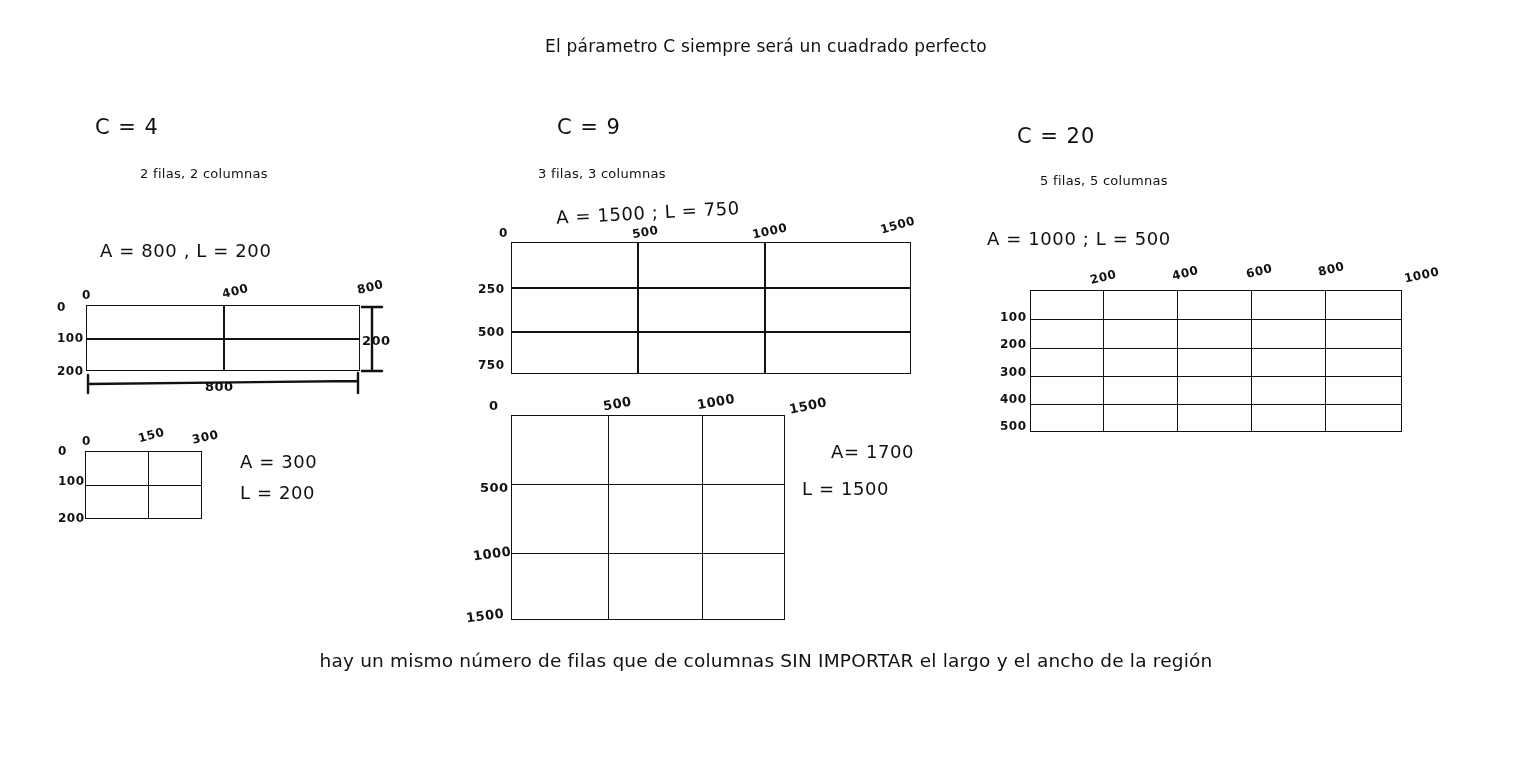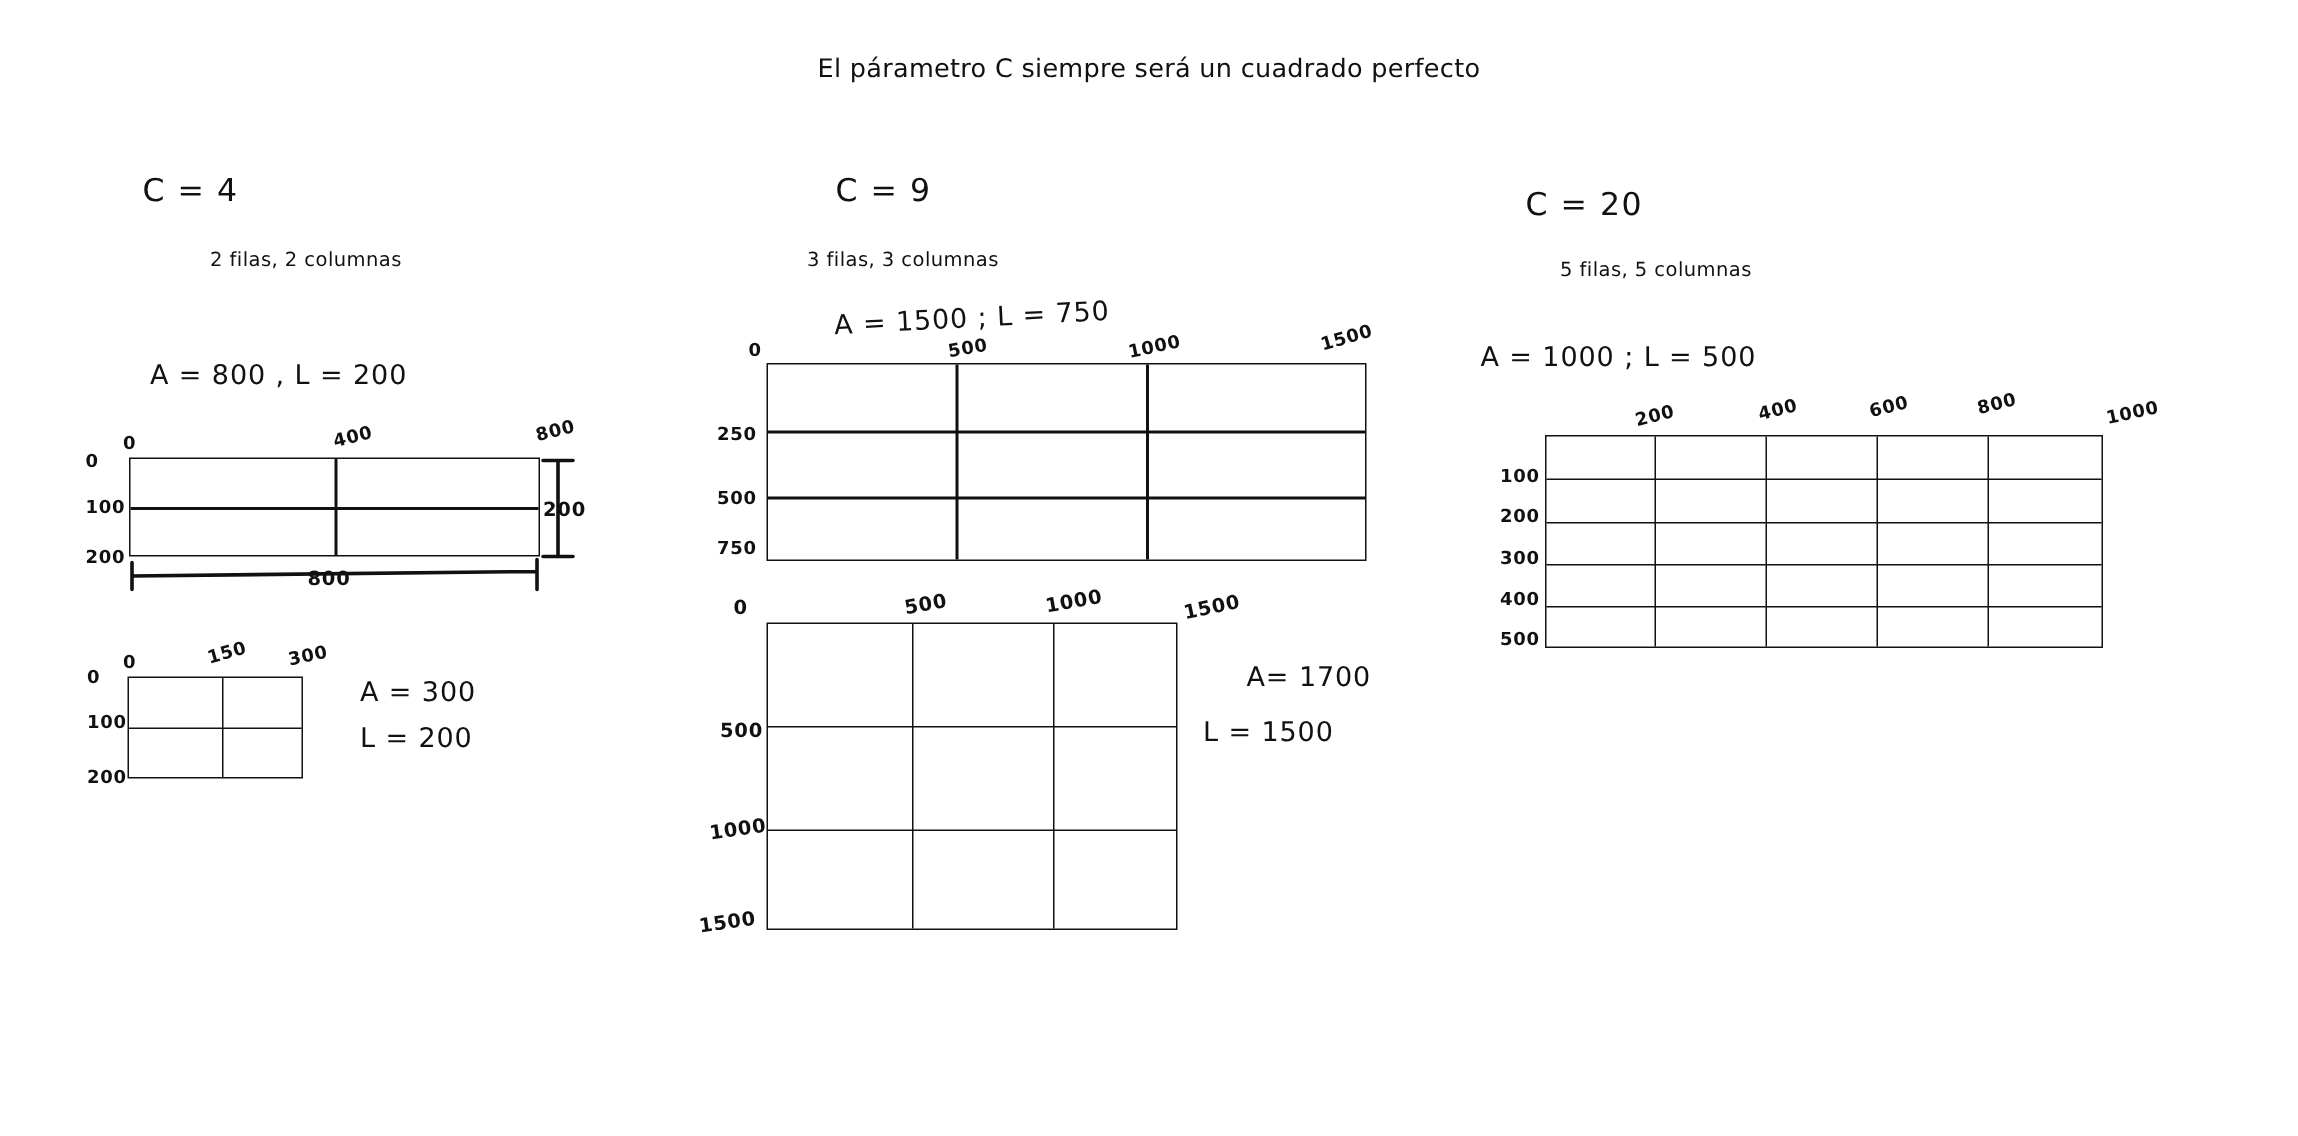--- a/index.html
+++ b/index.html
@@ -162,13 +162,14 @@
 <div class="abs hand tick" style="left:1246px; top:264px; transform:rotate(-14deg);">600</div>
 <div class="abs hand tick" style="left:1318px; top:262px; transform:rotate(-14deg);">800</div>
 <div class="abs hand tick" style="left:1404px; top:268px; transform:rotate(-12deg);">1000</div>
 <div class="abs hand tick" style="left:1000px; top:310px;">100</div>
 <div class="abs hand tick" style="left:1000px; top:337px;">200</div>
 <div class="abs hand tick" style="left:1000px; top:365px;">300</div>
 <div class="abs hand tick" style="left:1000px; top:392px;">400</div>
 <div class="abs hand tick" style="left:1000px; top:419px;">500</div>
 
 <div class="abs hand" id="footer">
+  <div>hay un mismo número de filas que de columnas SIN IMPORTAR el largo y el ancho de la región</div>
 </div>
 
 </body></html>

